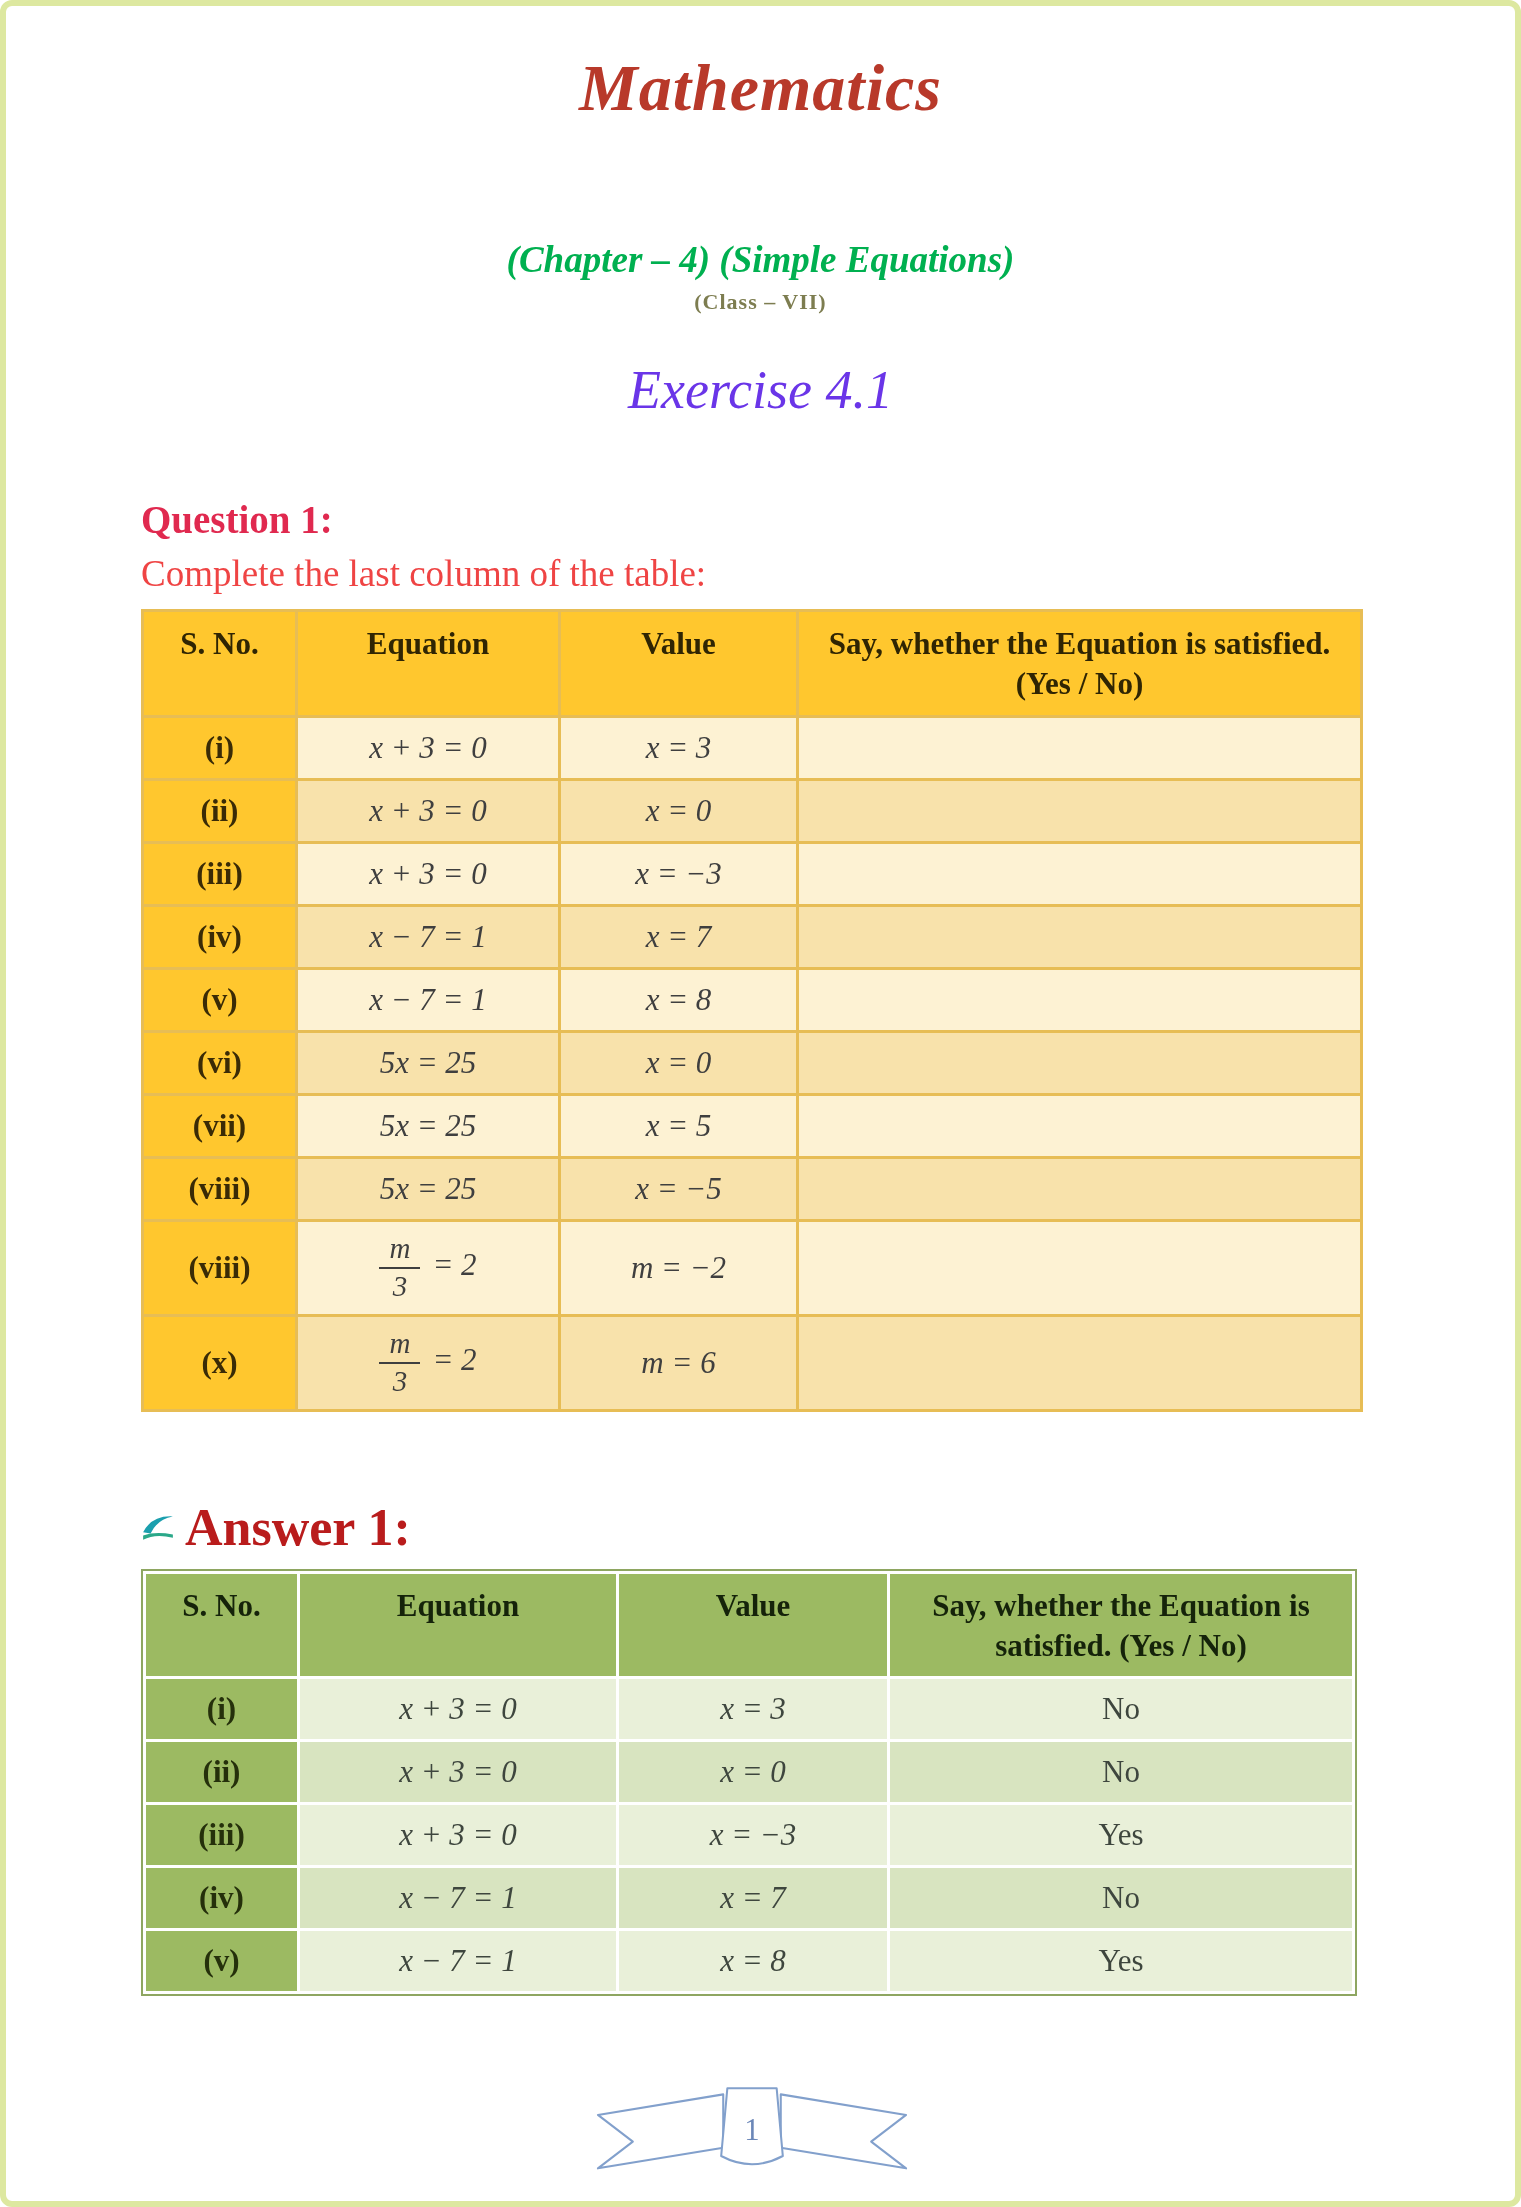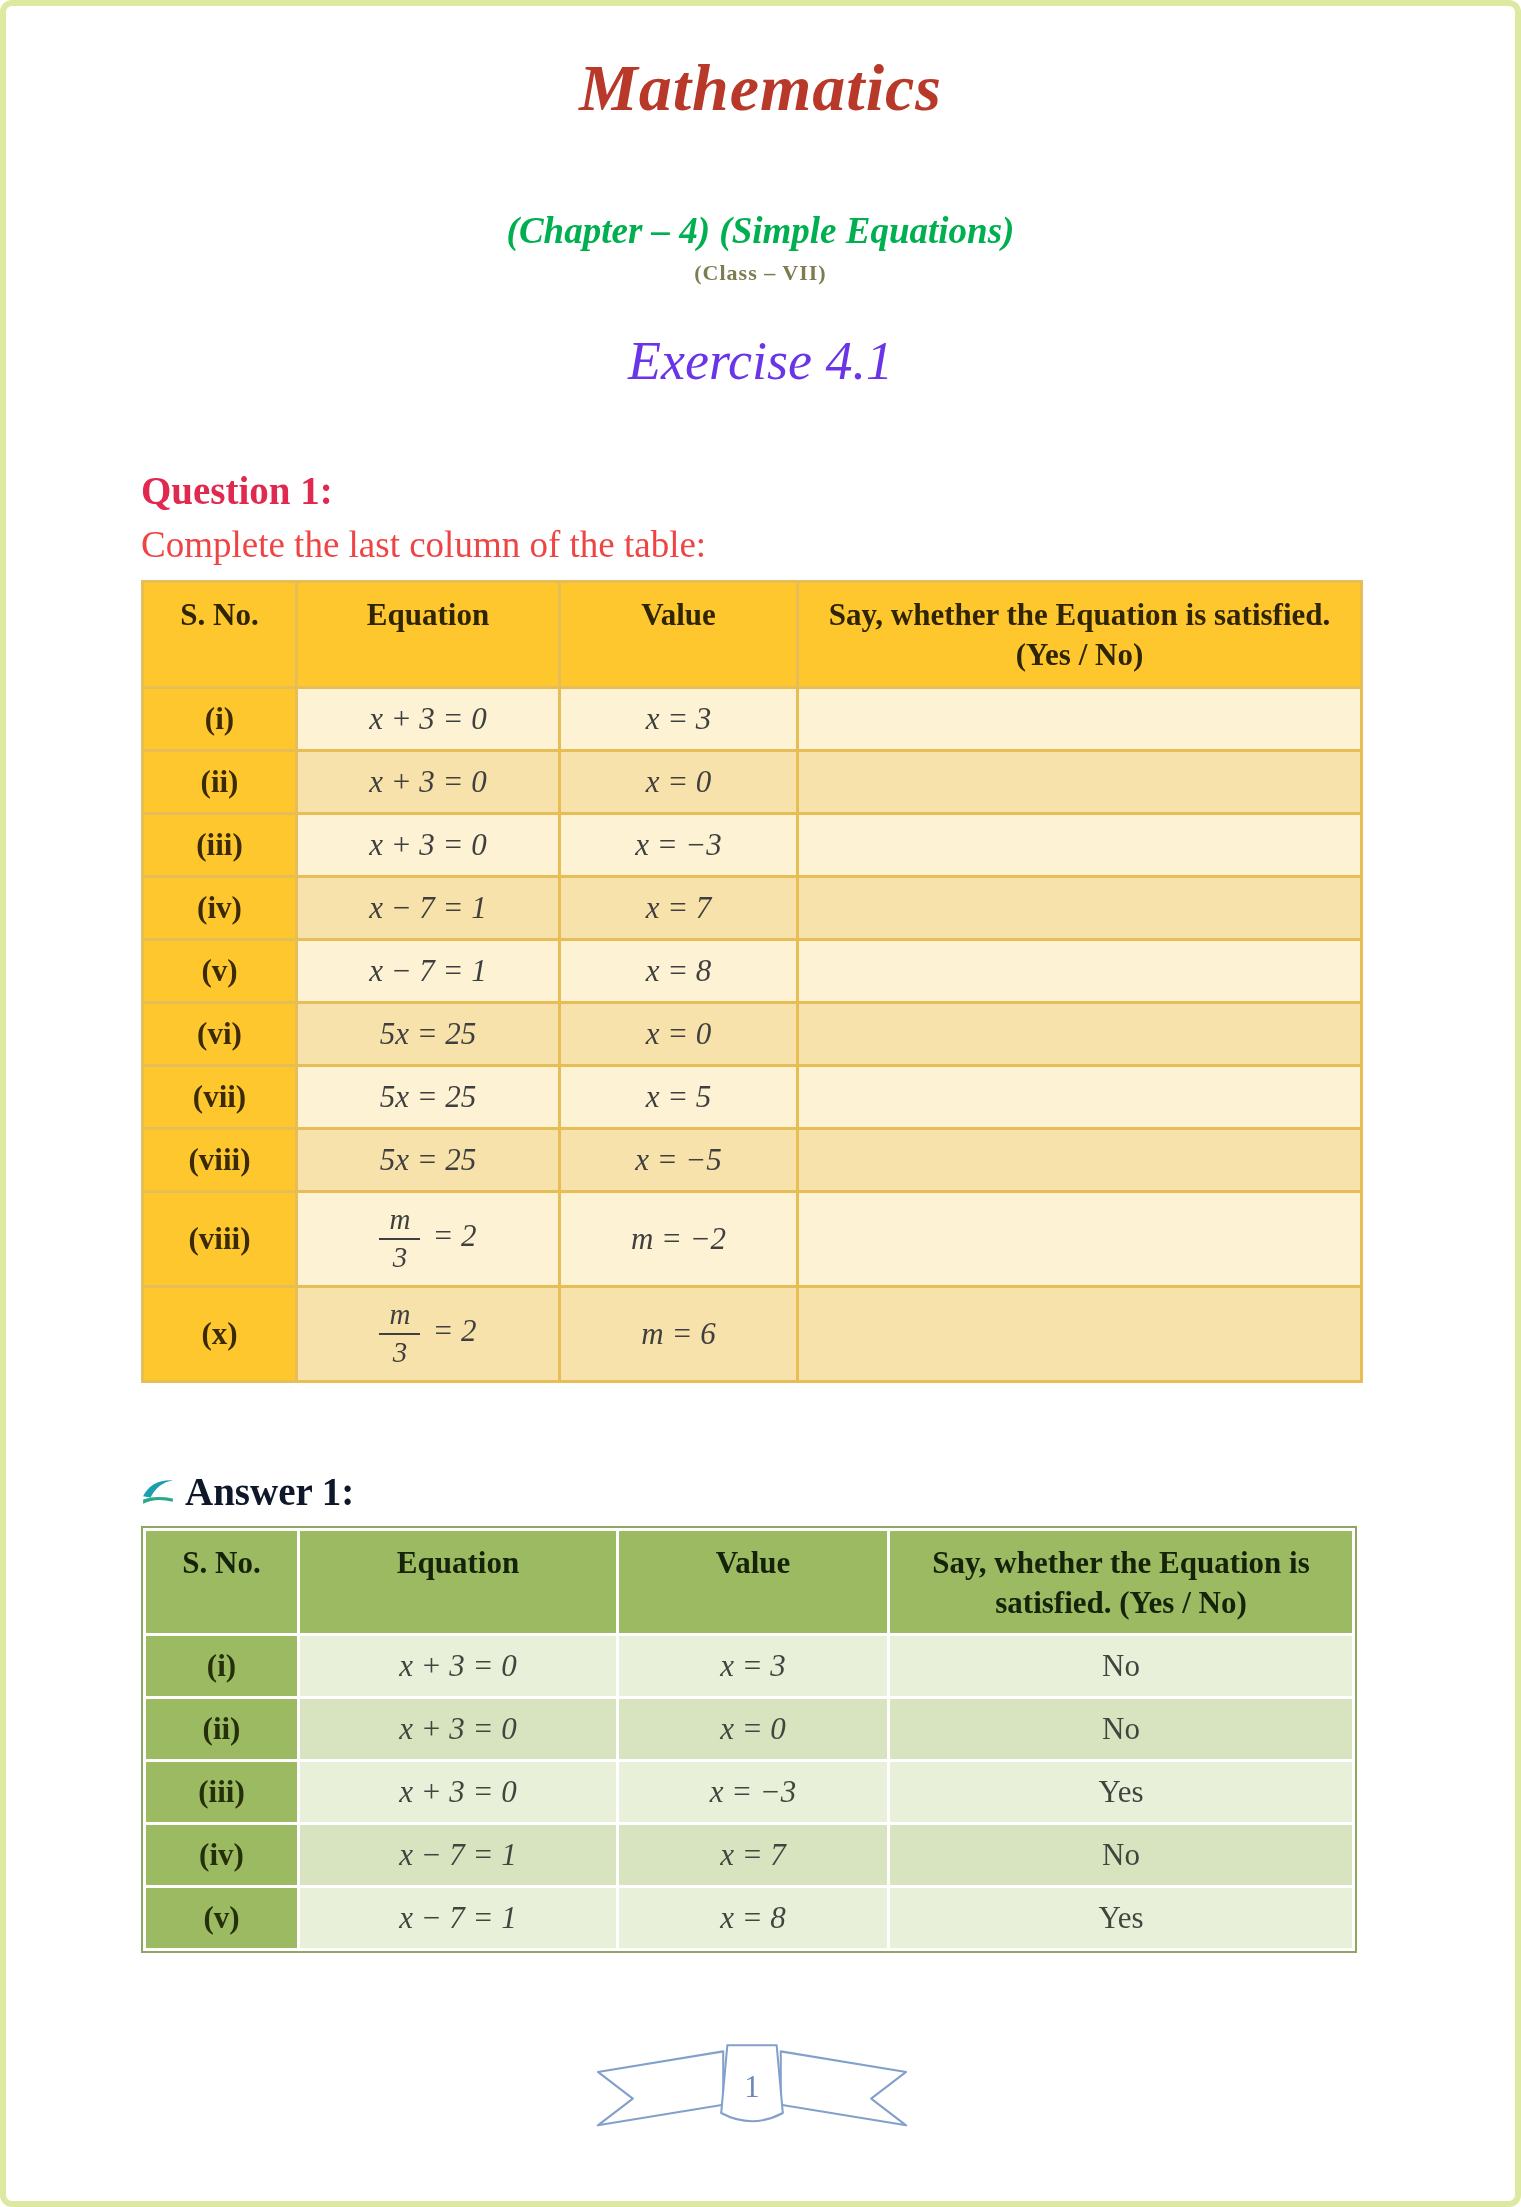--- a/index.html
+++ b/index.html
@@ -9,21 +9,21 @@
     border:6px solid #dde8a0; border-radius:12px;
     font-family:"Liberation Serif", serif;
     overflow:hidden;
   }
   .center { text-align:center; }
   .page-title {
     margin:44px 0 0; font-size:66px; font-weight:bold; font-style:italic;
     color:#b8392a; letter-spacing:1px;
   }
   .chapter-line {
-    margin-top:83px; font-size:37px; font-weight:bold; font-style:italic;
+    margin-top:112px; font-size:37px; font-weight:bold; font-style:italic;
     color:#00b050;
   }
   .class-line {
     margin-top:8px; font-size:22px; font-weight:bold; color:#7d7d50; letter-spacing:1px;
   }
   .exercise-line {
     margin-top:44px; font-size:54px; font-weight:normal; font-style:italic;
     color:#6a35e8;
   }
   .content { margin-left:135px; width:1222px; }
@@ -49,21 +49,21 @@
   .q-table tbody tr td { height:58px; }
   .q-table tbody tr.tall td { height:90px; }
 
   .math { font-style:italic; }
   .frac { display:inline-block; vertical-align:middle; margin-right:12px; font-size:29px; }
   .frac .num { display:block; border-bottom:2px solid #3f3f3f; padding:0 10px 2px; line-height:1.1; }
   .frac .den { display:block; padding-top:2px; line-height:1.1; }
 
   
   .answer-head { margin-top:86px; display:flex; align-items:center; gap:10px; }
-  .answer-label { font-size:39px; font-weight:bold; color:#0f172a; }
+  .answer-label { font-size:52px; font-weight:bold; color:#b91c1c; }
   .brand { width:34px; height:34px; display:inline-block; }
 
   
   .a-table { background:#ffffff; border:2px solid #8ea661; margin-top:12px; }
   .a-table th {
     background:#9cba62; color:#15230a; font-size:31px; font-weight:bold;
     padding:12px 10px 10px; line-height:1.3; vertical-align:top; text-align:center;
   }
   .a-table td { text-align:center; font-size:31px; height:58px; }
   .a-table td.sno { background:#9cba62; color:#25300b; font-weight:bold; }

